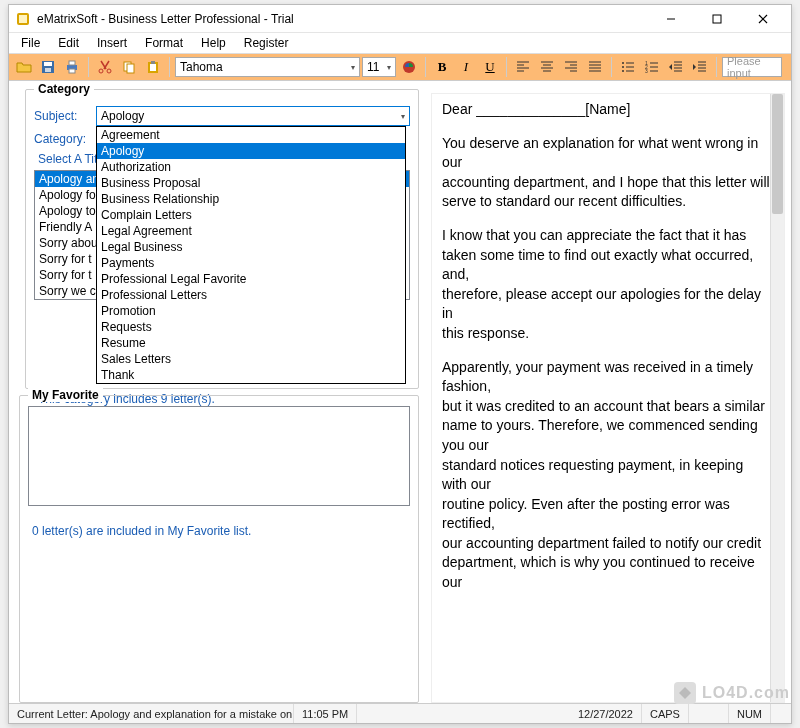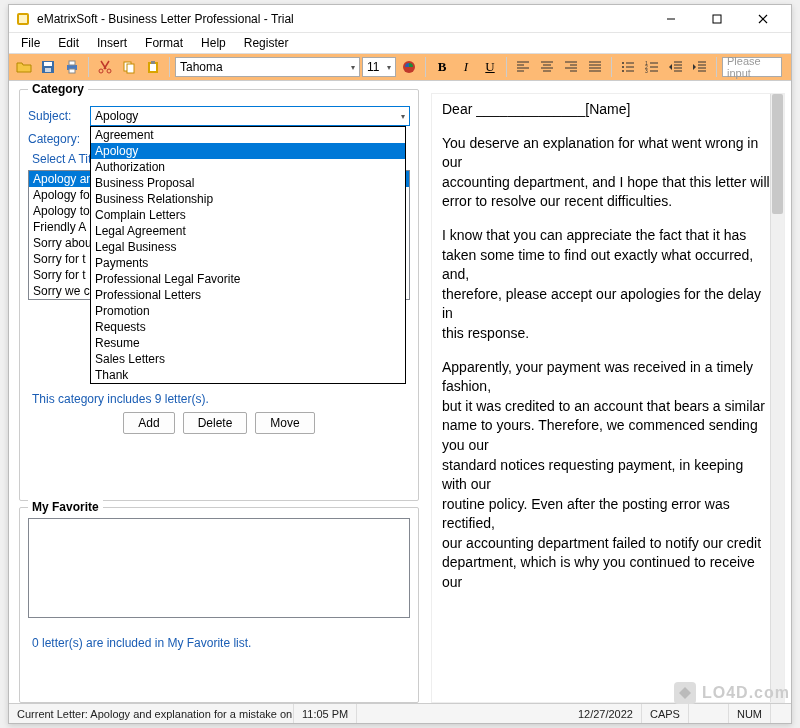--- a/index.html
+++ b/index.html
@@ -286,21 +286,21 @@
     <div class="tb-sep"></div>
     <div class="search-box">
         <span style="color:#999">Please input</span>
       </div>
   </div>
 
   <div class="client">
 
     <div class="left-panel">
 
-      <div class="groupbox" style="height:412px;">
+      <div class="groupbox" style="height:300px;margin-left:6px;">
         <span class="legend">Category</span>
 
         <div class="form-row" style="margin-top:6px;">
           <span class="label">Subject:</span>
           <div class="dd-wrap">
             <div class="dropdown">
               <span>Apology</span>
               <span class="caret">▾</span>
             </div>
             <div class="dropdown-list" id="subject-options">
@@ -353,21 +353,21 @@
         <div class="fav-list"></div>
         <div class="count-text" style="margin-top:18px;">0 letter(s) are included in My Favorite list.</div>
       </div>
     </div>
 
     <div class="right-panel">
       <div class="editor">
         <p>Dear ______________[Name]</p>
         <p style="white-space:pre-line">You deserve an explanation for what went wrong in our
 accounting department, and I hope that this letter will
-error to resolve our recent difficulties.</p>
+serve to standard our recent difficulties.</p>
         <p style="white-space:pre-line">I know that you can appreciate the fact that it has
 taken some time to find out exactly what occurred, and,
 therefore, please accept our apologies for the delay in
 this response.</p>
         <p style="white-space:pre-line">Apparently, your payment was received in a timely fashion,
 but it was credited to an account that bears a similar
 name to yours.  Therefore, we commenced sending you our
 standard notices requesting payment, in keeping with our
 routine policy.  Even after the posting error was rectified,
 our accounting department failed to notify our credit

